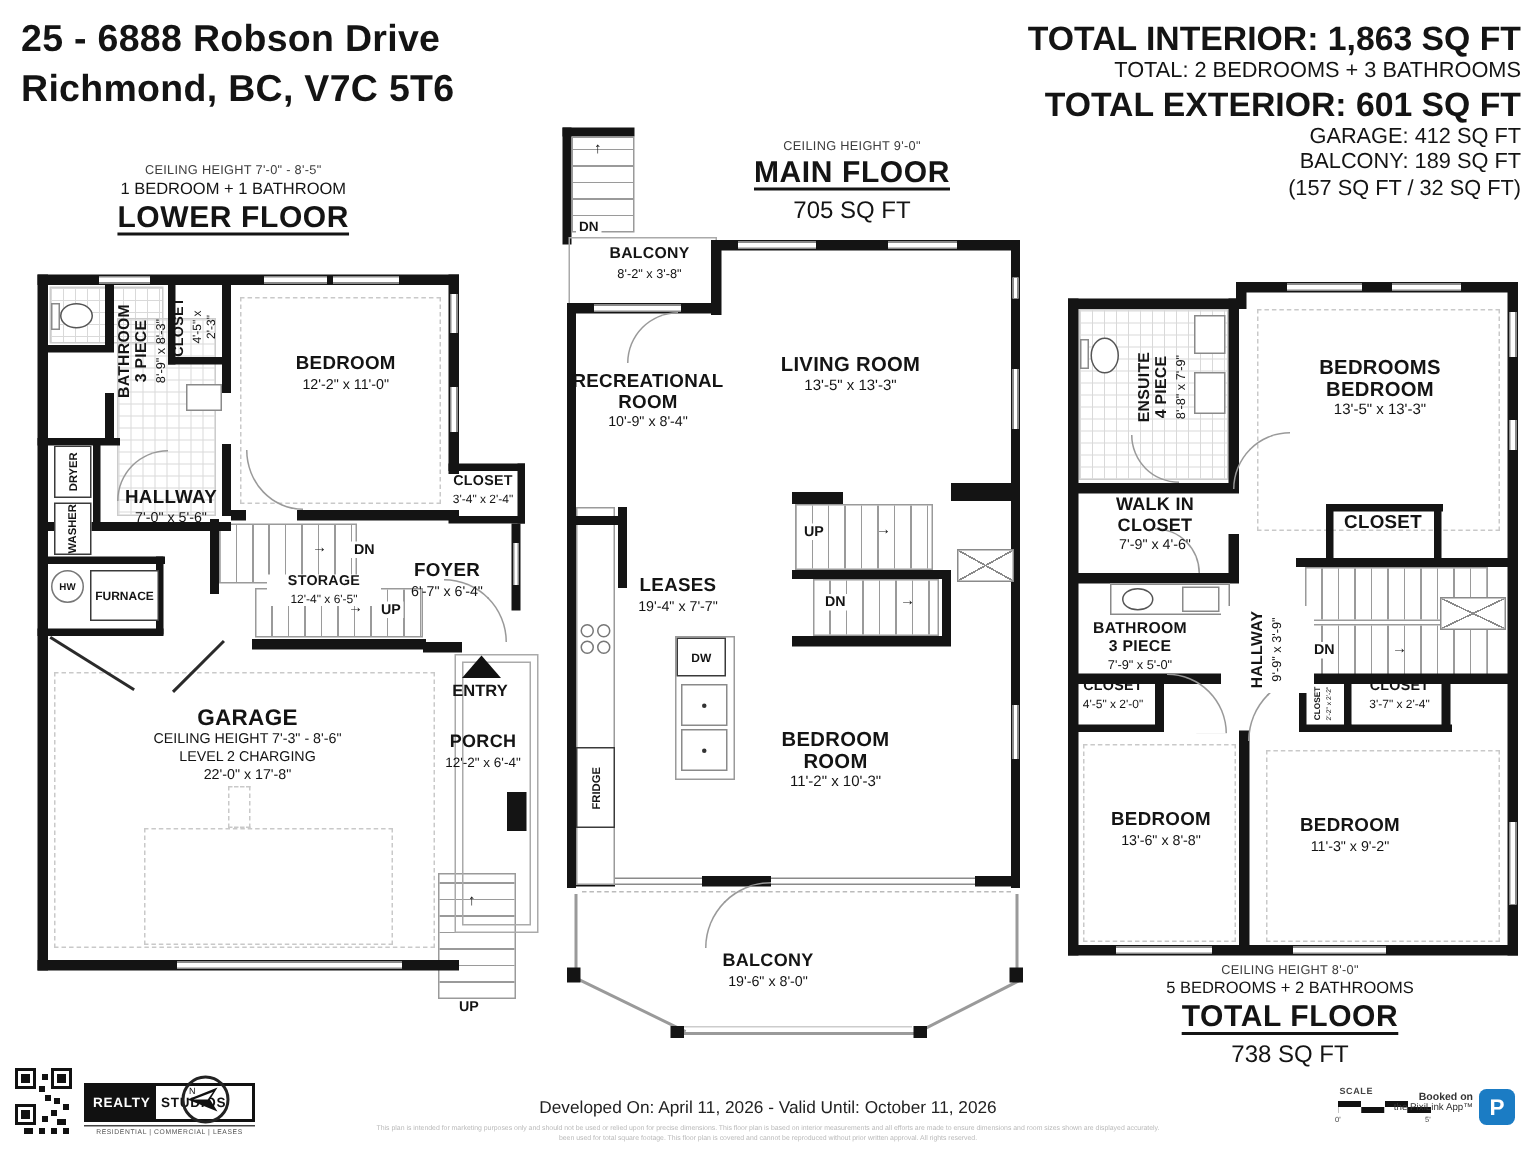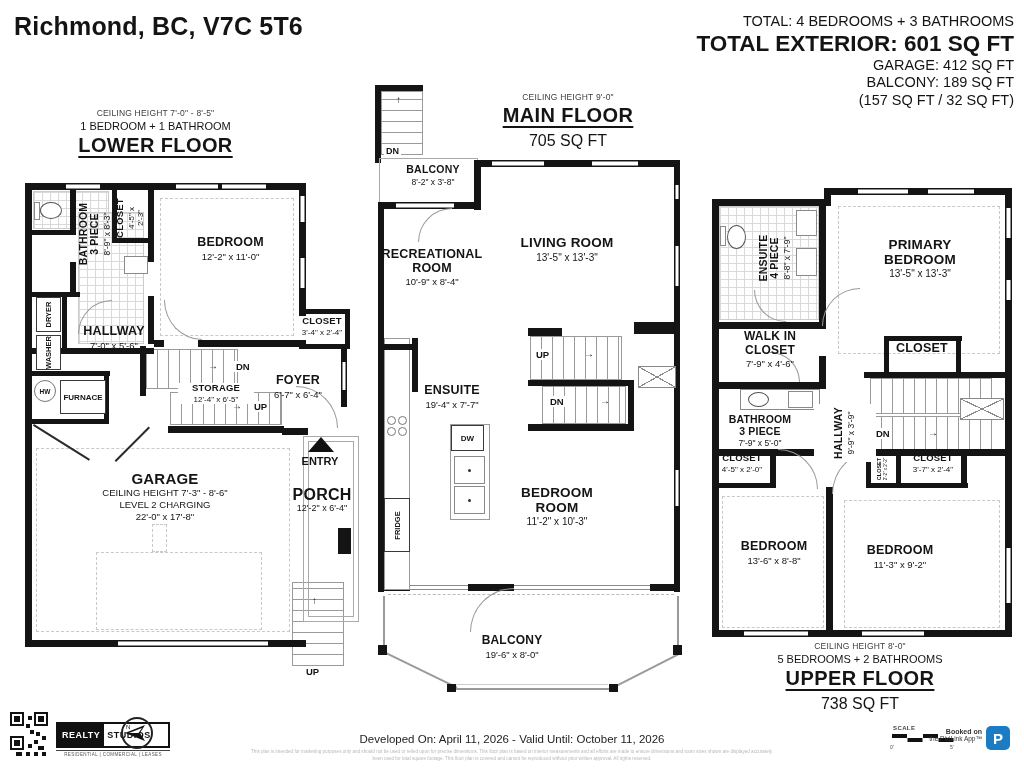--- a/index.html
+++ b/index.html
@@ -84,24 +84,26 @@
   .booked .l2{font-size:6.5px}
   .plogo{position:absolute;left:986px;top:726px;width:24px;height:24px;background:#1b7cc4;border-radius:5px;
     display:flex;align-items:center;justify-content:center;color:#fff;font-weight:700;font-size:15px}
 </style>
 </head>
 <body>
 
 <div class="canvas">
 
   <div class="addr">
+    <div>25 - 6888 Robson Drive</div>
     <div>Richmond, BC, V7C 5T6</div>
   </div>
   <div class="stats">
-    <div class="small">TOTAL: 4 BEDROOMS + 3 BATHROOMS</div>
+    <div class="big">TOTAL INTERIOR: 1,863 SQ FT</div>
+    <div class="small">TOTAL: 2 BEDROOMS + 3 BATHROOMS</div>
     <div class="big">TOTAL EXTERIOR: 601 SQ FT</div>
     <div class="small">GARAGE: 412 SQ FT</div>
     <div class="small">BALCONY: 189 SQ FT</div>
     <div class="small">(157 SQ FT / 32 SQ FT)</div>
   </div>
 
   <div class="group">
     <div class="fhdr" style="left:58px;top:108px;width:195px">
       <div class="ceil">CEILING HEIGHT 7'-0" - 8'-5"</div>
       <div class="sum">1 BEDROOM + 1 BATHROOM</div>
@@ -213,21 +215,21 @@
       <div class="rn">CLOSET</div>
         <div class="rd">3'-4" x 2'-4"</div>
       </div>
     <div class="rl" style="left:85px;top:472px;width:160px">
       <div class="rn" style="font-size:15px">GARAGE</div>
       <div class="rd">CEILING HEIGHT 7'-3" - 8'-6"</div>
       <div class="rd">LEVEL 2 CHARGING</div>
       <div class="rd">22'-0" x 17'-8"</div>
       </div>
     <div class="rl" style="left:292px;top:488px;width:60px">
-      <div class="rn" style="font-size:16px">PORCH</div>
+      <div class="rn" style="font-size:12px">PORCH</div>
         <div class="rd" style="font-size:9px">12'-2" x 6'-4"</div>
       </div>
   </div>
 
   <div class="group">
     <div class="fhdr" style="left:470px;top:92px;width:196px">
       <div class="ceil">CEILING HEIGHT 9'-0"</div>
       <div class="title">MAIN FLOOR</div>
       <div class="area">705 SQ FT</div>
     </div>
@@ -311,38 +313,38 @@
     <div class="rl" style="left:378px;top:248px;width:108px">
       <div class="rn">RECREATIONAL
 ROOM</div>
         <div class="rd">10'-9" x 8'-4"</div>
       </div>
     <div class="rl rl-lg" style="left:500px;top:236px;width:134px">
       <div class="rn">LIVING ROOM</div>
         <div class="rd">13'-5" x 13'-3"</div>
       </div>
     <div class="rl" style="left:406px;top:384px;width:92px">
-      <div class="rn">ENSUITE</div>
+      <div class="rn">LEASES</div>
         <div class="rd">19'-4" x 7'-7"</div>
       </div>
     <div class="rl rl-lg" style="left:502px;top:486px;width:110px">
       <div class="rn">BEDROOM ROOM</div>
         <div class="rd">11'-2" x 10'-3"</div>
       </div>
     <div class="rl" style="left:458px;top:634px;width:108px">
       <div class="rn" style="font-size:12px">BALCONY</div>
         <div class="rd">19'-6" x 8'-0"</div>
       </div>
   </div>
 
   <div class="group">
     <div class="fhdr" style="left:750px;top:641px;width:220px">
       <div class="ceil">CEILING HEIGHT 8'-0"</div>
       <div class="sum">5 BEDROOMS + 2 BATHROOMS</div>
-      <div class="title">UPPER FLOOR</div>
+      <div class="title">TOTAL FLOOR</div>
       <div class="area">738 SQ FT</div>
     </div>
 
     <div class="tile-grid" style="left:719px;top:206px;width:100px;height:114px"></div>
     <div class="dash-rect" style="left:838px;top:206px;width:160px;height:146px"></div>
     <div class="dash-rect" style="left:722px;top:496px;width:100px;height:130px"></div>
     <div class="dash-rect" style="left:844px;top:500px;width:154px;height:126px"></div>
 
     <div class="stairs-v" style="left:870px;top:378px;width:122px;height:36px"></div>
     <div class="stairs-v" style="left:870px;top:416px;width:122px;height:36px"></div>
@@ -396,21 +398,21 @@
 
     <span class="sm bgw" style="left:874px;top:428px;font-size:9.5px">DN</span>
     <span class="arrow arrow-right" style="left:928px;top:427px"></span>
 
     <div class="rl rl-md rot" style="left:744px;top:224px;width:62px;height:68px">
       <div class="rn">ENSUITE
 4 PIECE</div>
         <div class="rd">8'-8" x 7'-9"</div>
       </div>
     <div class="rl rl-lg" style="left:852px;top:238px;width:136px">
-      <div class="rn">PRIMARY
+      <div class="rn">BEDROOMS
 BEDROOM</div>
         <div class="rd">13'-5" x 13'-3"</div>
       </div>
     <div class="rl" style="left:724px;top:330px;width:92px">
       <div class="rn" style="font-size:12px">WALK IN
 CLOSET</div>
         <div class="rd">7'-9" x 4'-6"</div>
       </div>
     <div class="rl" style="left:886px;top:342px;width:72px">
       <div class="rn">CLOSET</div>

